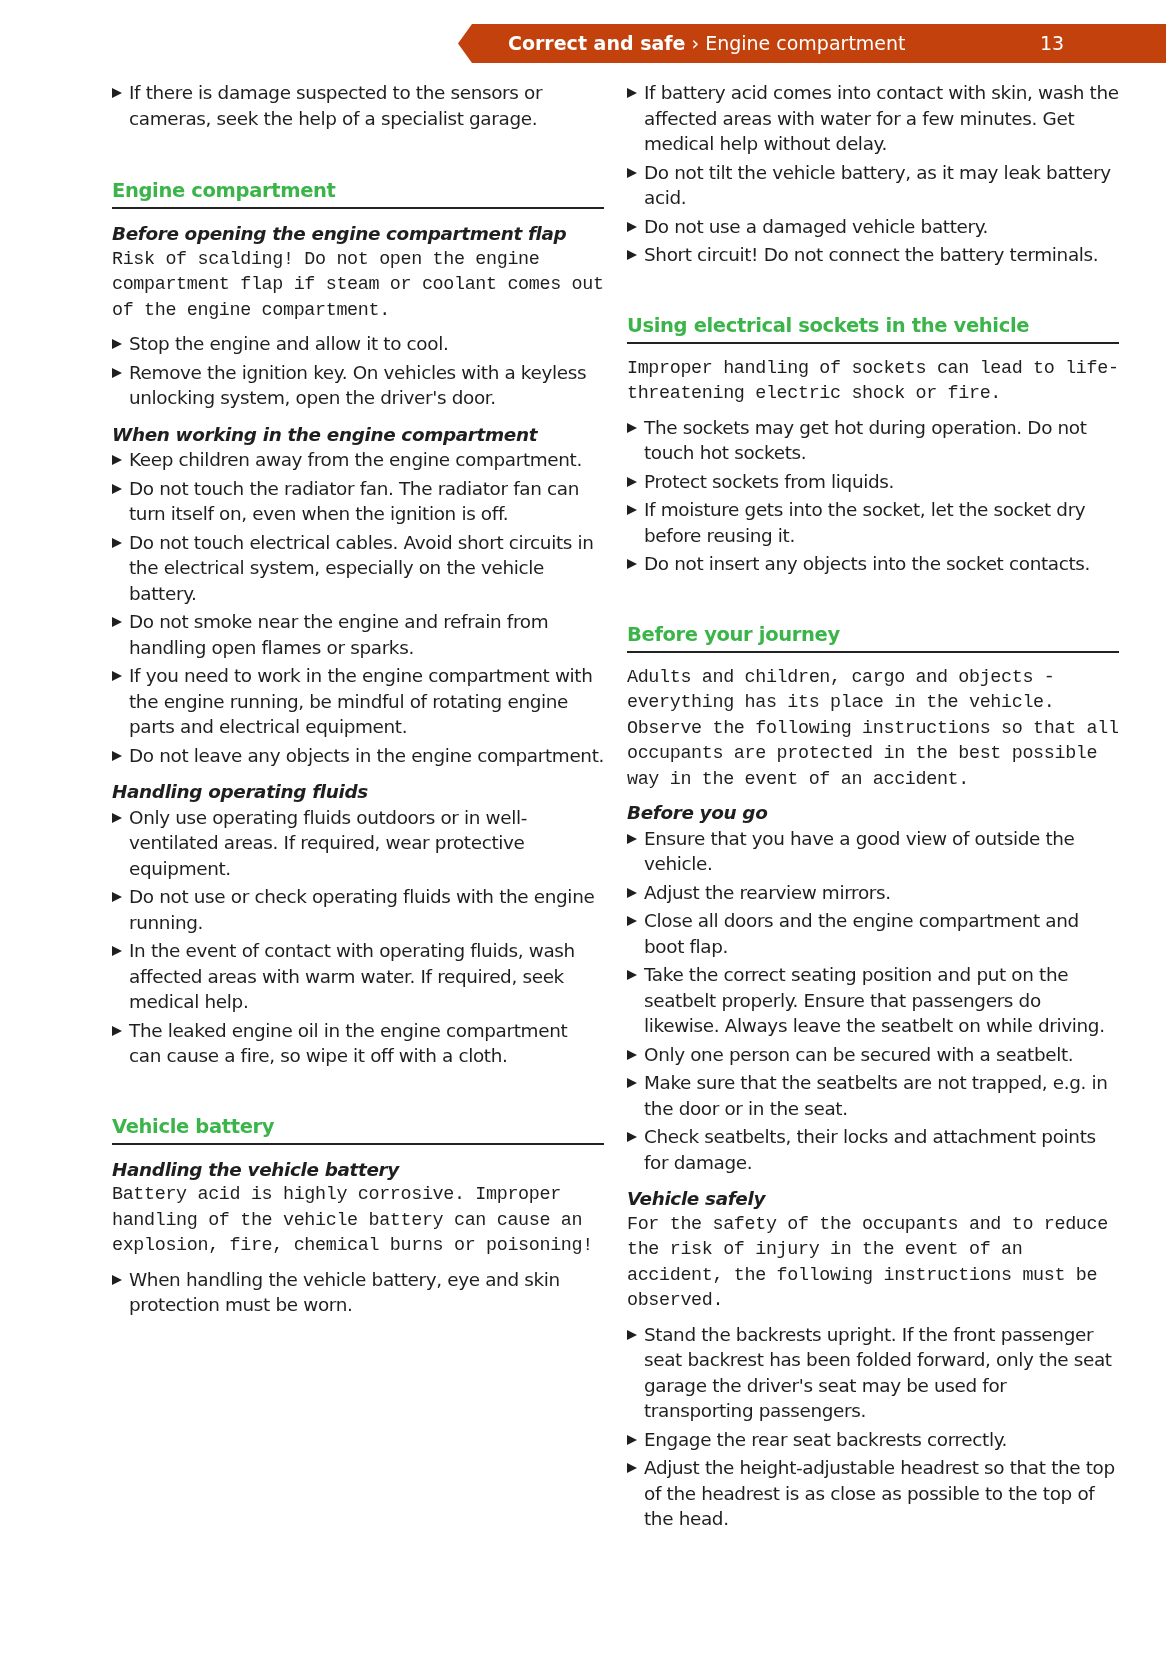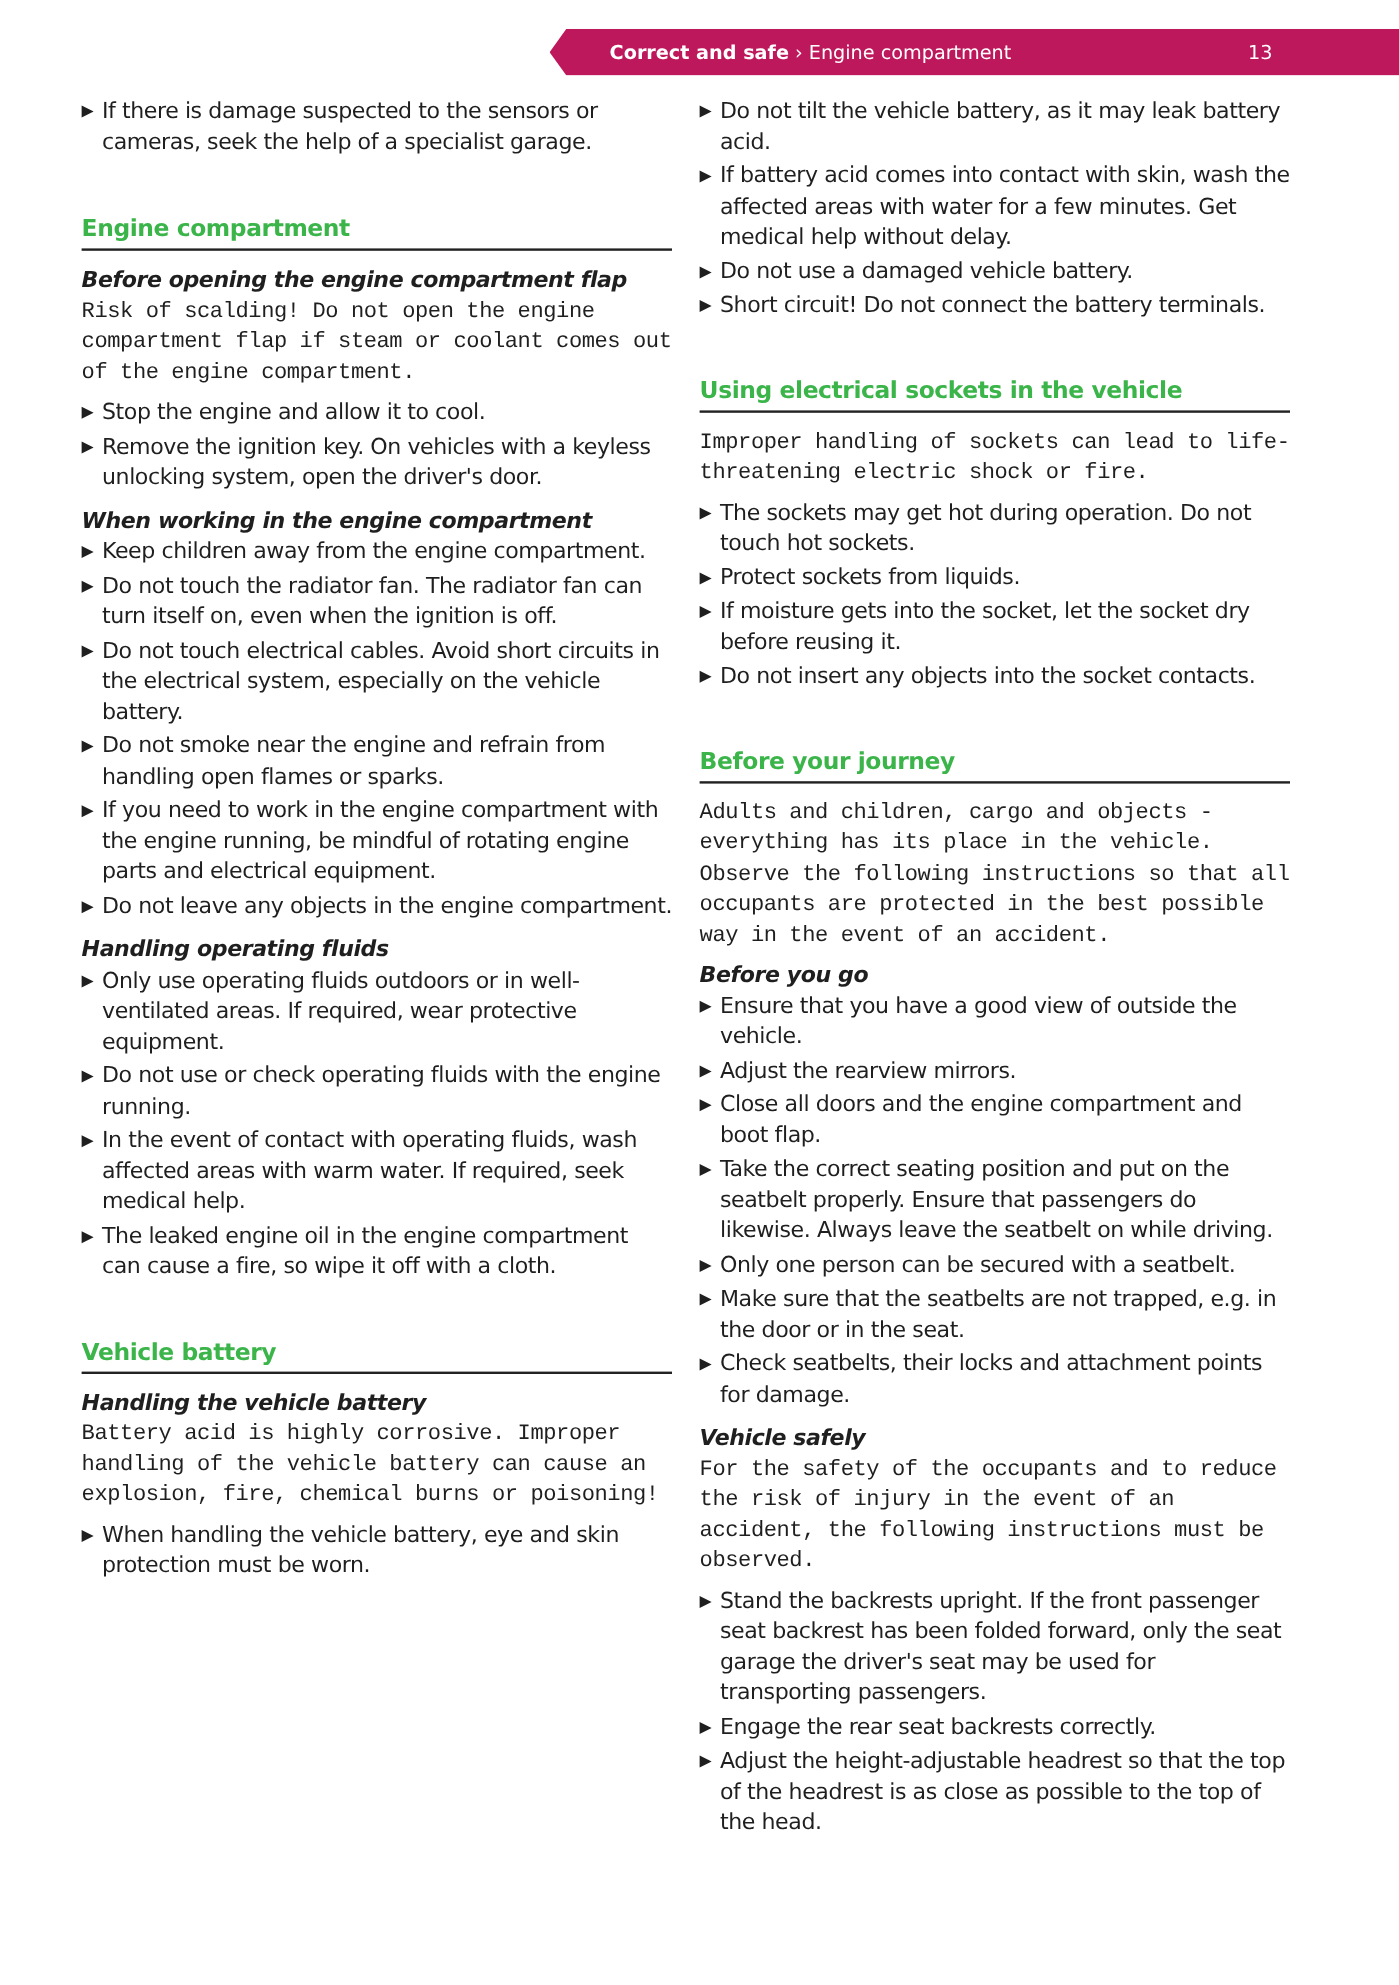--- a/index.html
+++ b/index.html
@@ -3,29 +3,29 @@
 <meta charset="utf-8">
 <style>
   html, body { margin: 0; padding: 0; background: #ffffff; }
   body {
     width: 1166px; height: 1654px; position: relative; overflow: hidden;
     font-family: "DejaVu Sans", "Liberation Sans", sans-serif;
     color: #1f1f1f;
   }
   .header-bar {
     position: absolute; left: 458px; top: 24px; width: 708px; height: 39px;
-    background: #be185d;
+    background: #c2410c;
     clip-path: polygon(14px 0, 100% 0, 100% 100%, 14px 100%, 0 50%);
-    color: #fff; font-size: 16px; line-height: 39px;
+    color: #fff; font-size: 19px; line-height: 39px;
   }
   .header-bar .crumb { position: absolute; left: 50px; top: 0; white-space: nowrap; }
   .header-bar .crumb b { font-weight: bold; }
   .header-bar .page-num { position: absolute; left: 582px; top: 0; font-weight: normal; }
 
-  .col { position: absolute; top: 80px; width: 492px; font-size: 18.4px; line-height: 25.5px; letter-spacing: -0.35px; }
+  .col { position: absolute; top: 80px; width: 492px; font-size: 18.4px; line-height: 25.5px; letter-spacing: -0.35px; margin-left: 44px; }
   .col.left { left: 68px; }
   .col.right { left: 583px; }
 
   .bullet { position: relative; padding-left: 17px; margin: 0 0 3px 0; }
   .bullet .tri {
     position: absolute; left: 0; top: 8px; width: 0; height: 0;
     border-top: 5.5px solid transparent; border-bottom: 5.5px solid transparent;
     border-left: 10px solid #1f1f1f;
   }
   .section-title {
@@ -74,22 +74,22 @@
   <div class="bullet"><span class="tri"></span><span>The leaked engine oil in the engine compartment can cause a fire, so wipe it off with a cloth.</span></div>
 
   <div style="height:42px"></div>
   <div class="section-title">Vehicle battery</div>
   <div class="sub-title">Handling the vehicle battery</div>
   <p class="para">Battery acid is highly corrosive. Improper handling of the vehicle battery can cause an explosion, fire, chemical burns or poisoning!</p>
   <div class="bullet"><span class="tri"></span><span>When handling the vehicle battery, eye and skin protection must be worn.</span></div>
 </div>
 
 <div class="col right">
+  <div class="bullet"><span class="tri"></span><span>If battery acid comes into contact with skin, wash the affected areas with water for a few minutes. Get medical help without delay.</span></div>
   <div class="bullet"><span class="tri"></span><span>Do not tilt the vehicle battery, as it may leak battery acid.</span></div>
-  <div class="bullet"><span class="tri"></span><span>If battery acid comes into contact with skin, wash the affected areas with water for a few minutes. Get medical help without delay.</span></div>
   <div class="bullet"><span class="tri"></span><span>Do not use a damaged vehicle battery.</span></div>
   <div class="bullet"><span class="tri"></span><span>Short circuit! Do not connect the battery terminals.</span></div>
 
   <div style="height:42px"></div>
   <div class="section-title">Using electrical sockets in the vehicle</div>
   <p class="para">Improper handling of sockets can lead to life-threatening electric shock or fire.</p>
   <div class="bullet"><span class="tri"></span><span>The sockets may get hot during operation. Do not touch hot sockets.</span></div>
   <div class="bullet"><span class="tri"></span><span>Protect sockets from liquids.</span></div>
   <div class="bullet"><span class="tri"></span><span>If moisture gets into the socket, let the socket dry before reusing it.</span></div>
   <div class="bullet"><span class="tri"></span><span>Do not insert any objects into the socket contacts.</span></div>

